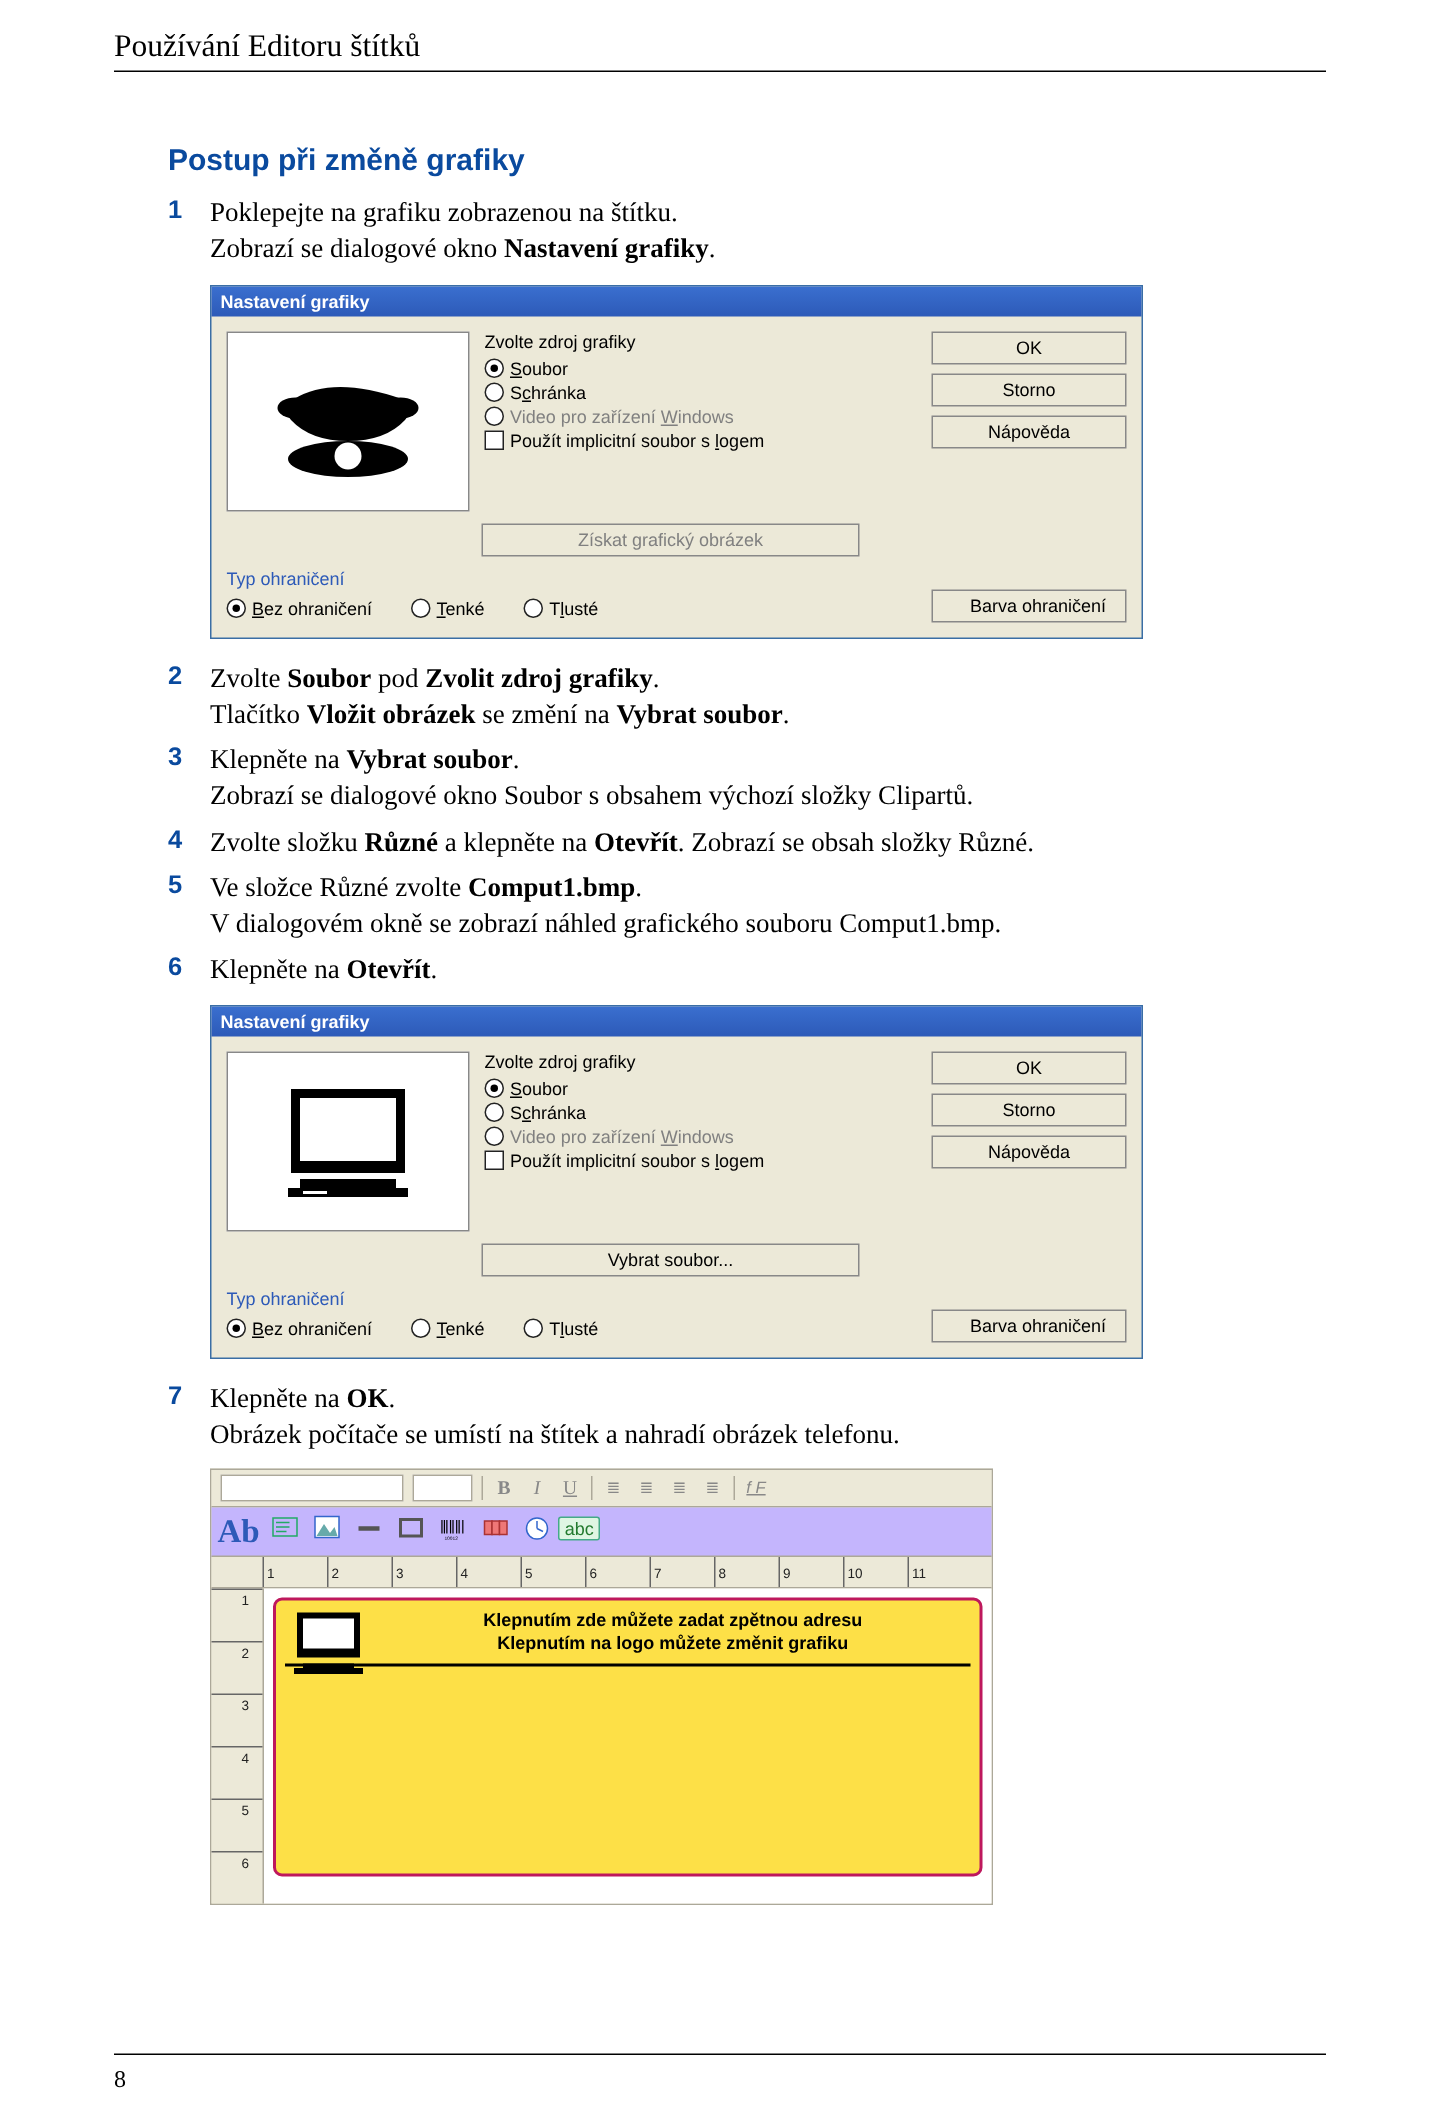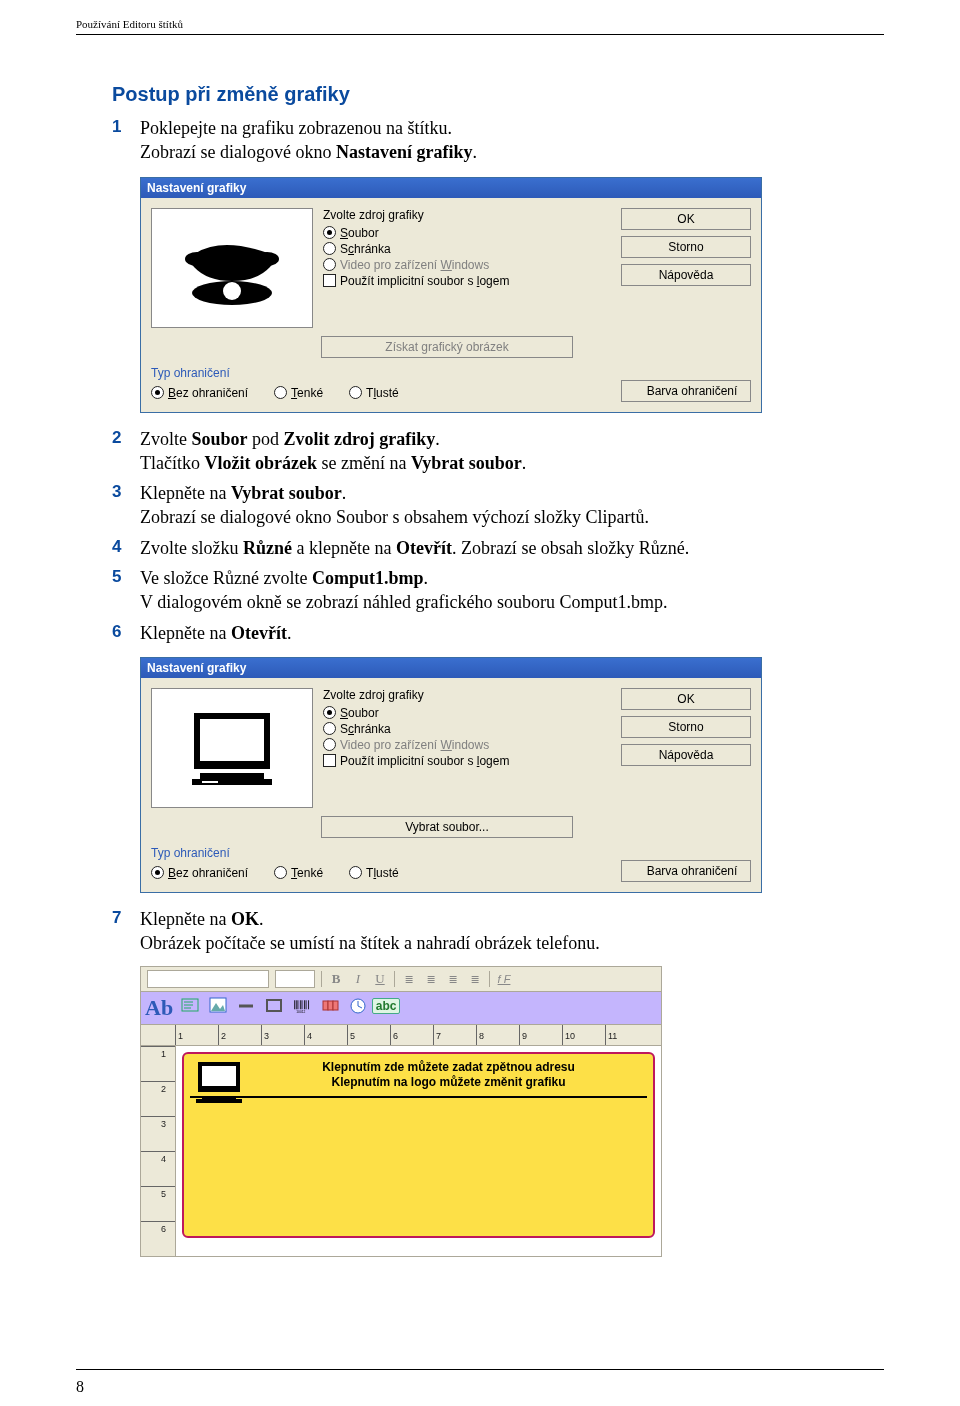--- a/index.html
+++ b/index.html
@@ -14,21 +14,21 @@
     width: 960px;
     min-height: 1406px;
     padding: 0 0 40px 0;
     box-sizing: border-box;
     position: relative;
   }
   .header-line {
     border-bottom: 1px solid #000;
     margin: 18px 76px 0 76px;
     padding-bottom: 4px;
-    font-size: 11px;
+    font-size: 21px;
   }
   .content {
     margin: 48px 76px 0 112px;
   }
   .section-title {
     color: #0a4a9e;
     font-family: Arial, Helvetica, sans-serif;
     font-weight: bold;
     font-size: 20px;
     margin-bottom: 10px;
@@ -309,21 +309,21 @@
     bottom: 28px;
     font-size: 16px;
   }
   .footer-rule {
     position: absolute;
     left: 76px;
     right: 76px;
     bottom: 54px;
     border-top: 1px solid #000;
   }
-  .abc-box { border:1px solid #4a8; background:#dff6e3; padding:0 3px; color:#237a2f; font-weight:bold; font-size:12px; border-radius:2px;}
+  .abc-box { border:1px solid #4a8; background:#dff6e3; padding:0 3px; color:#237a2f; font-weight:normal; font-size:12px; border-radius:2px;}
 </style>
 </head>
 <body>
 
 <div class="page">
   <div class="header-line">Používání Editoru štítků</div>
 
   <div class="content">
     <div class="section-title">Postup při změně grafiky</div>
 

